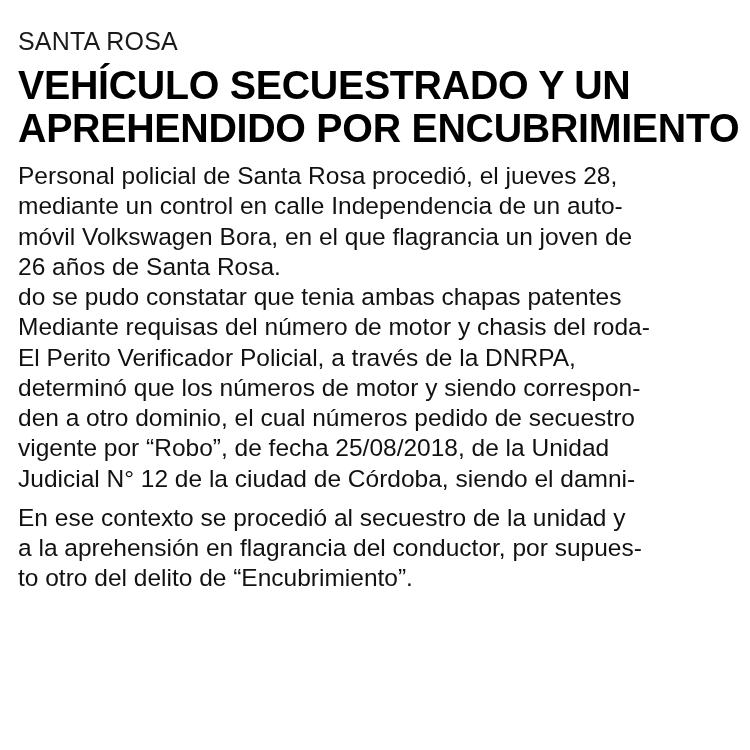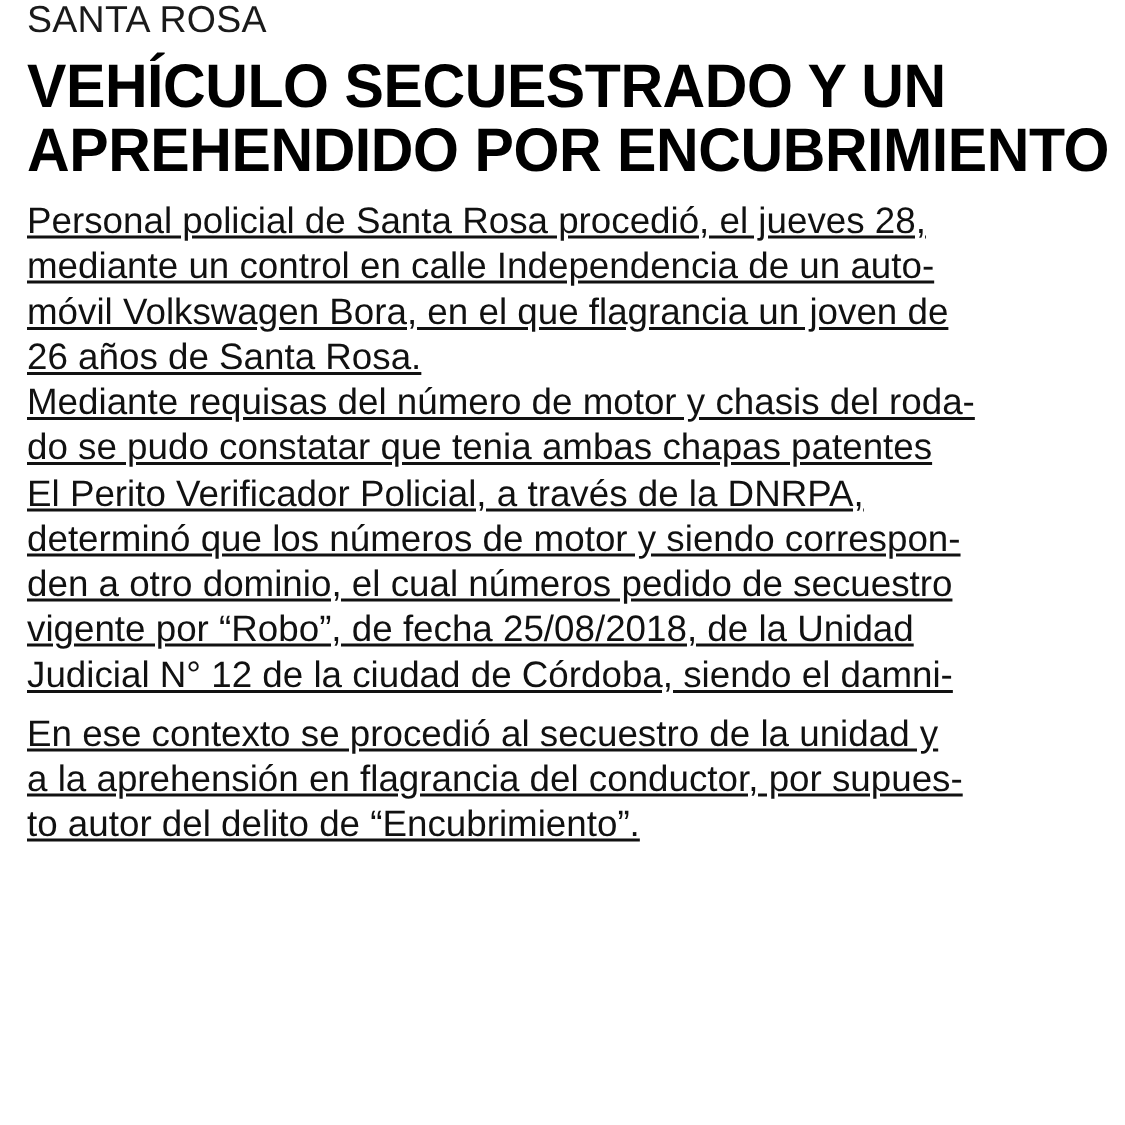--- a/index.html
+++ b/index.html
@@ -11,21 +11,21 @@
     width: 750px;
     height: 750px;
     font-family: "Liberation Sans", sans-serif;
     color: #000000;
     overflow: hidden;
   }
   .article {
     box-sizing: border-box;
     width: 750px;
     height: 750px;
-    padding: 0 18px 0 18px;
+    padding: 28px 18px 0 18px;
     background: #ffffff;
   }
   .kicker {
     font-size: 25px;
     font-weight: 400;
     letter-spacing: 0.2px;
     line-height: 1.1;
     margin: 0 0 8px 0;
     color: #1a1a1a;
   }
@@ -40,21 +40,20 @@
     transform-origin: left center;
   }
   .headline .hl-line {
     display: block;
     white-space: nowrap;
   }
   .body-text {
     font-size: 24.5px;
     line-height: 1.235;
     color: #111111;
-    text-decoration: underline;
   }
   .para {
     margin: 0;
     text-align: justify;
     text-justify: inter-word;
     hyphens: manual;
   }
   .para + .para {
     margin-top: 0;
   }
@@ -81,32 +80,32 @@
   <div class="body-text">
 
     <p class="para">
       <span class="ln">Personal policial de Santa Rosa procedió, el jueves 28,</span>
       <span class="ln">mediante un control en calle Independencia de un auto-</span>
       <span class="ln">móvil Volkswagen Bora, en el que flagrancia un joven de</span>
       <span class="ln">26 años de Santa Rosa.</span>
     </p>
 
     <p class="para">
+      <span class="ln">do se pudo constatar que tenia ambas chapas patentes</span>
       <span class="ln">Mediante requisas del número de motor y chasis del roda-</span>
-      <span class="ln">do se pudo constatar que tenia ambas chapas patentes</span>
     </p>
 
     <p class="para">
       <span class="ln">El Perito Verificador Policial, a través de la DNRPA,</span>
       <span class="ln">determinó que los números de motor y siendo correspon-</span>
       <span class="ln">den a otro dominio, el cual números pedido de secuestro</span>
       <span class="ln">vigente por “Robo”, de fecha 25/08/2018, de la Unidad</span>
       <span class="ln">Judicial N° 12 de la ciudad de Córdoba, siendo el damni-</span>
     </p>
 
     <p class="para spaced">
       <span class="ln">En ese contexto se procedió al secuestro de la unidad y</span>
       <span class="ln">a la aprehensión en flagrancia del conductor, por supues-</span>
-      <span class="ln">to autor del delito de “Encubrimiento”.</span>
+      <span class="ln">to otro del delito de “Encubrimiento”.</span>
     </p>
 
   </div>
 </div>
 
 </body></html>

